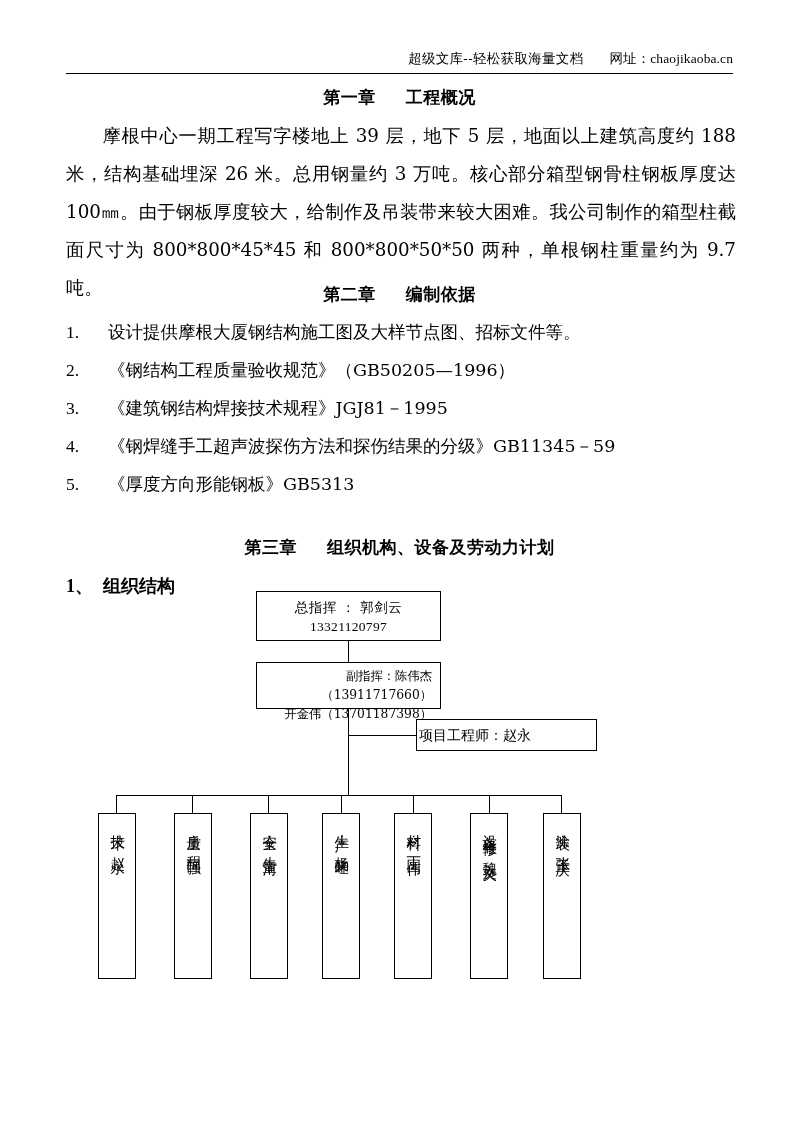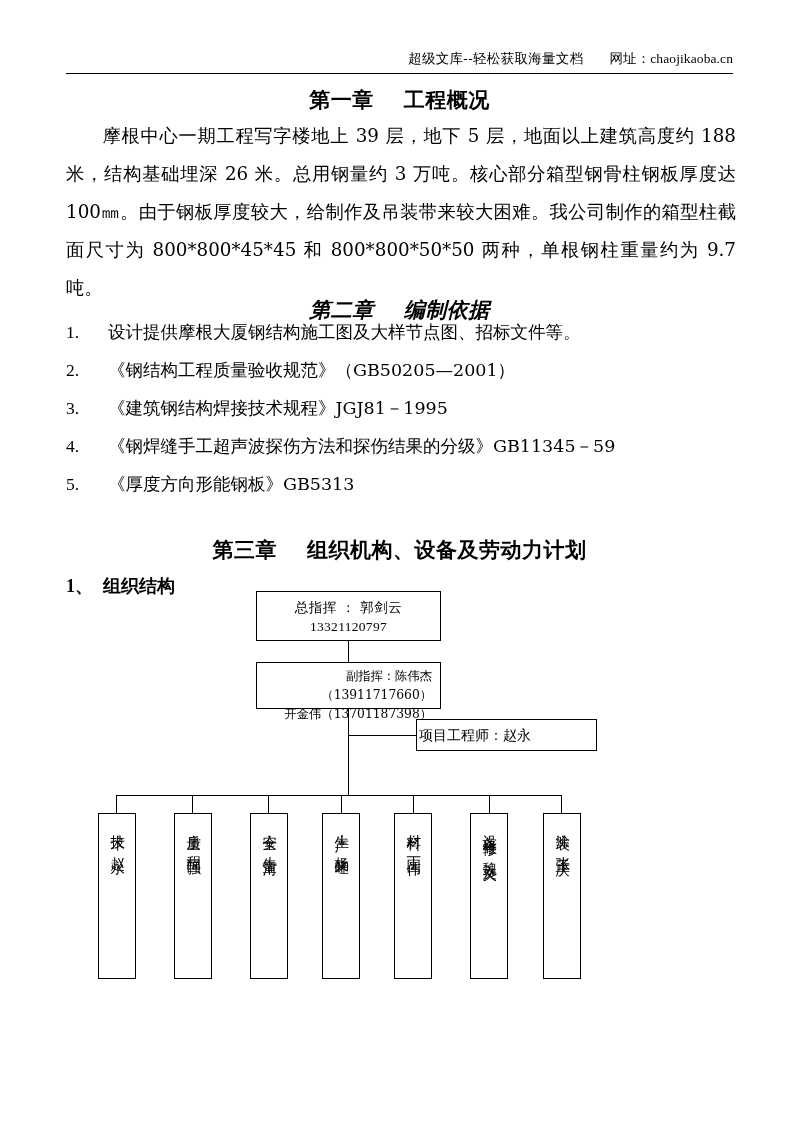--- a/index.html
+++ b/index.html
@@ -45,21 +45,21 @@
     letter-spacing: .1px;
   }
 
   
   .chapter-title {
     position: absolute;
     left: 66px;
     width: 667px;
     text-align: center;
     font-weight: bold;
-    font-size: 21px;
+    font-size: 17px;
     letter-spacing: .5px;
     white-space: nowrap;
   }
   .chapter-title .cw-gap { display: inline-block; width: 30px; }
 
   .body-para {
     position: absolute;
     left: 66px;
     width: 670px;
     font-size: 18.3px;
@@ -176,29 +176,29 @@
   <div class="doc-header">
     <span class="hdr-site">超级文库--轻松获取海量文档</span><span class="hdr-gap"></span><span class="hdr-url">网址：chaojikaoba.cn</span>
   </div>
 
   <div class="chapter-title" style="top:86px;">
     <span>第一章</span><span class="cw-gap"></span><span>工程概况</span>
   </div>
 
   <div class="body-para" style="top:117px;">摩根中心一期工程写字楼地上 39 层，地下 5 层，地面以上建筑高度约 188 米，结构基础埋深 26 米。总用钢量约 3 万吨。核心部分箱型钢骨柱钢板厚度达 100㎜。由于钢板厚度较大，给制作及吊装带来较大困难。我公司制作的箱型柱截面尺寸为 800*800*45*45 和 800*800*50*50 两种，单根钢柱重量约为 9.7 吨。</div>
 
-  <div class="chapter-title" style="top:296px;font-style:italic;">
+  <div class="chapter-title" style="top:283px;">
     <span>第二章</span><span class="cw-gap"></span><span>编制依据</span>
   </div>
 
   <div class="list-item" style="top:322px;">
     <span class="li-num">1.</span><span class="li-text">设计提供摩根大厦钢结构施工图及大样节点图、招标文件等。</span>
   </div>
   <div class="list-item" style="top:360px;">
-    <span class="li-num">2.</span><span class="li-text">《钢结构工程质量验收规范》（GB50205—2001）</span>
+    <span class="li-num">2.</span><span class="li-text">《钢结构工程质量验收规范》（GB50205—1996）</span>
   </div>
   <div class="list-item" style="top:398px;">
     <span class="li-num">3.</span><span class="li-text">《建筑钢结构焊接技术规程》JGJ81－1995</span>
   </div>
   <div class="list-item" style="top:436px;">
     <span class="li-num">4.</span><span class="li-text">《钢焊缝手工超声波探伤方法和探伤结果的分级》GB11345－59</span>
   </div>
   <div class="list-item" style="top:474px;">
     <span class="li-num">5.</span><span class="li-text">《厚度方向形能钢板》GB5313</span>
   </div>

